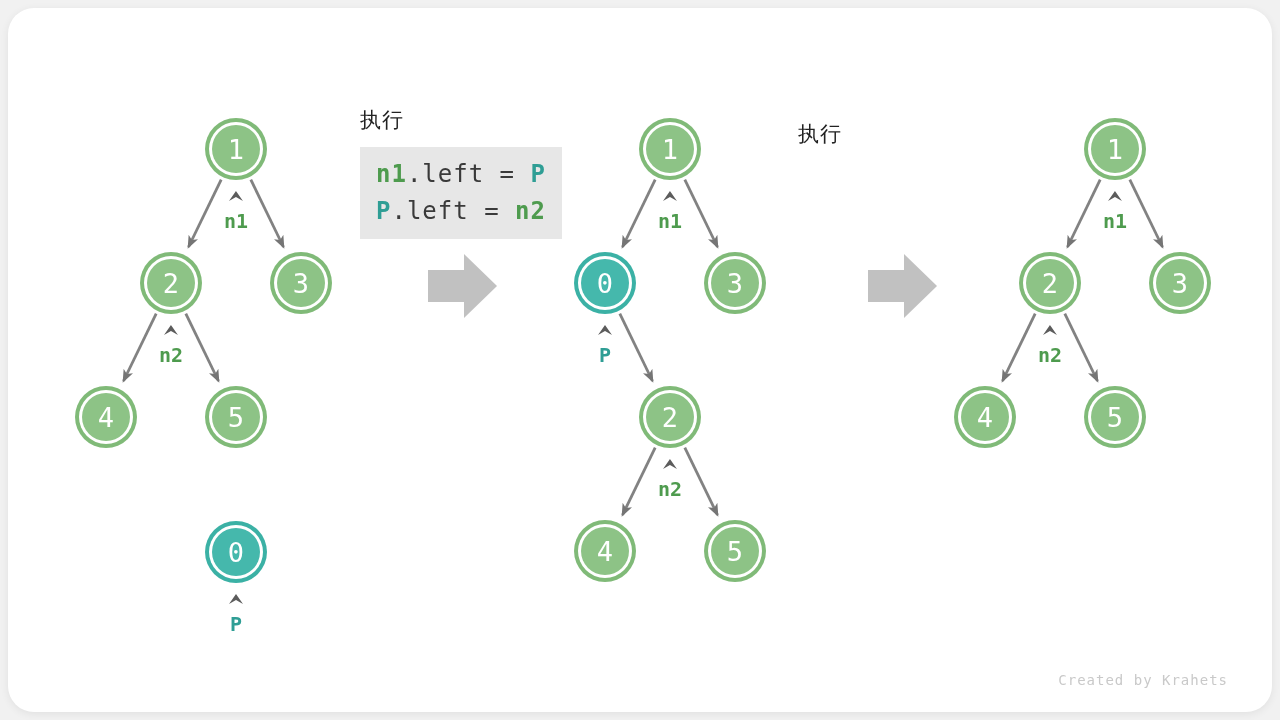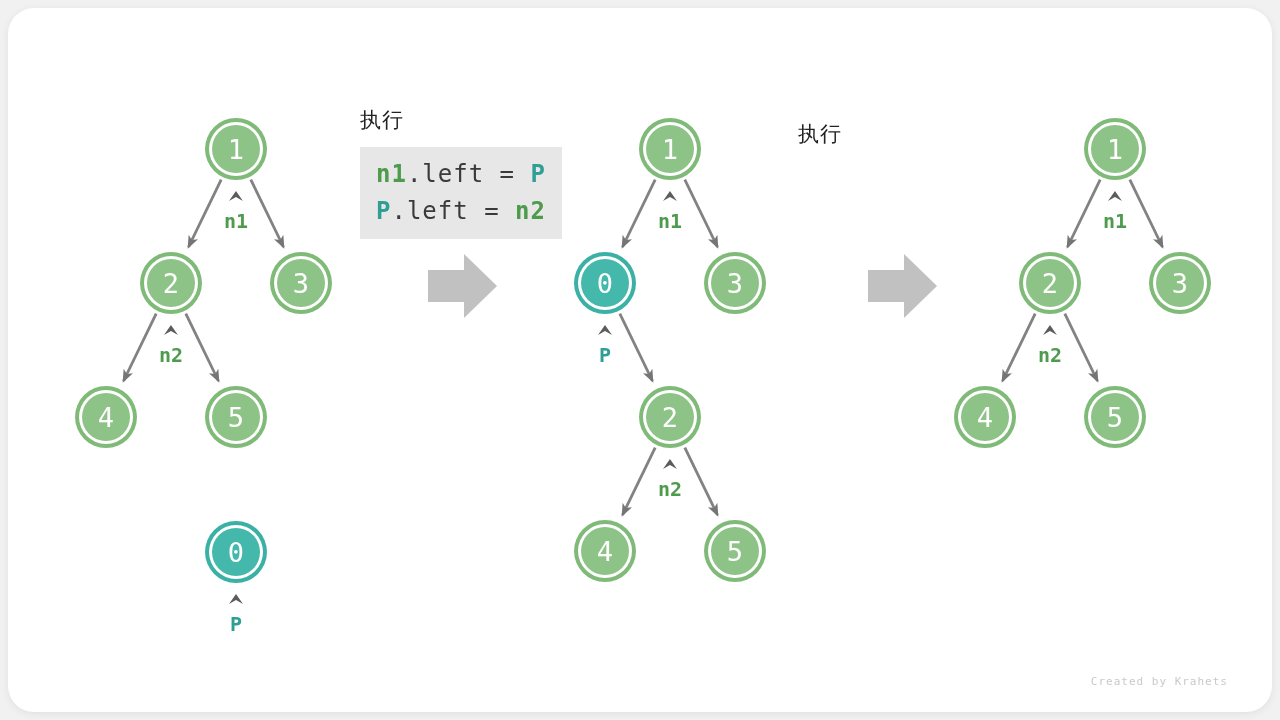--- a/index.html
+++ b/index.html
@@ -78,21 +78,21 @@
     white-space:pre;
   }
   .code-line .kw-green { color:#4e9b4e; font-weight:bold; }
   .code-line .kw-teal  { color:#2f9e95; font-weight:bold; }
 
   
   .watermark {
     position:absolute;
     right:44px; bottom:24px;
     font-family:"DejaVu Sans Mono", monospace;
-    font-size:11px;
+    font-size:14px;
     letter-spacing:1px;
     color:#c9c9c9;
   }
 </style>
 </head>
 <body>
 
 <div class="card">
 <div class="stage">
 

